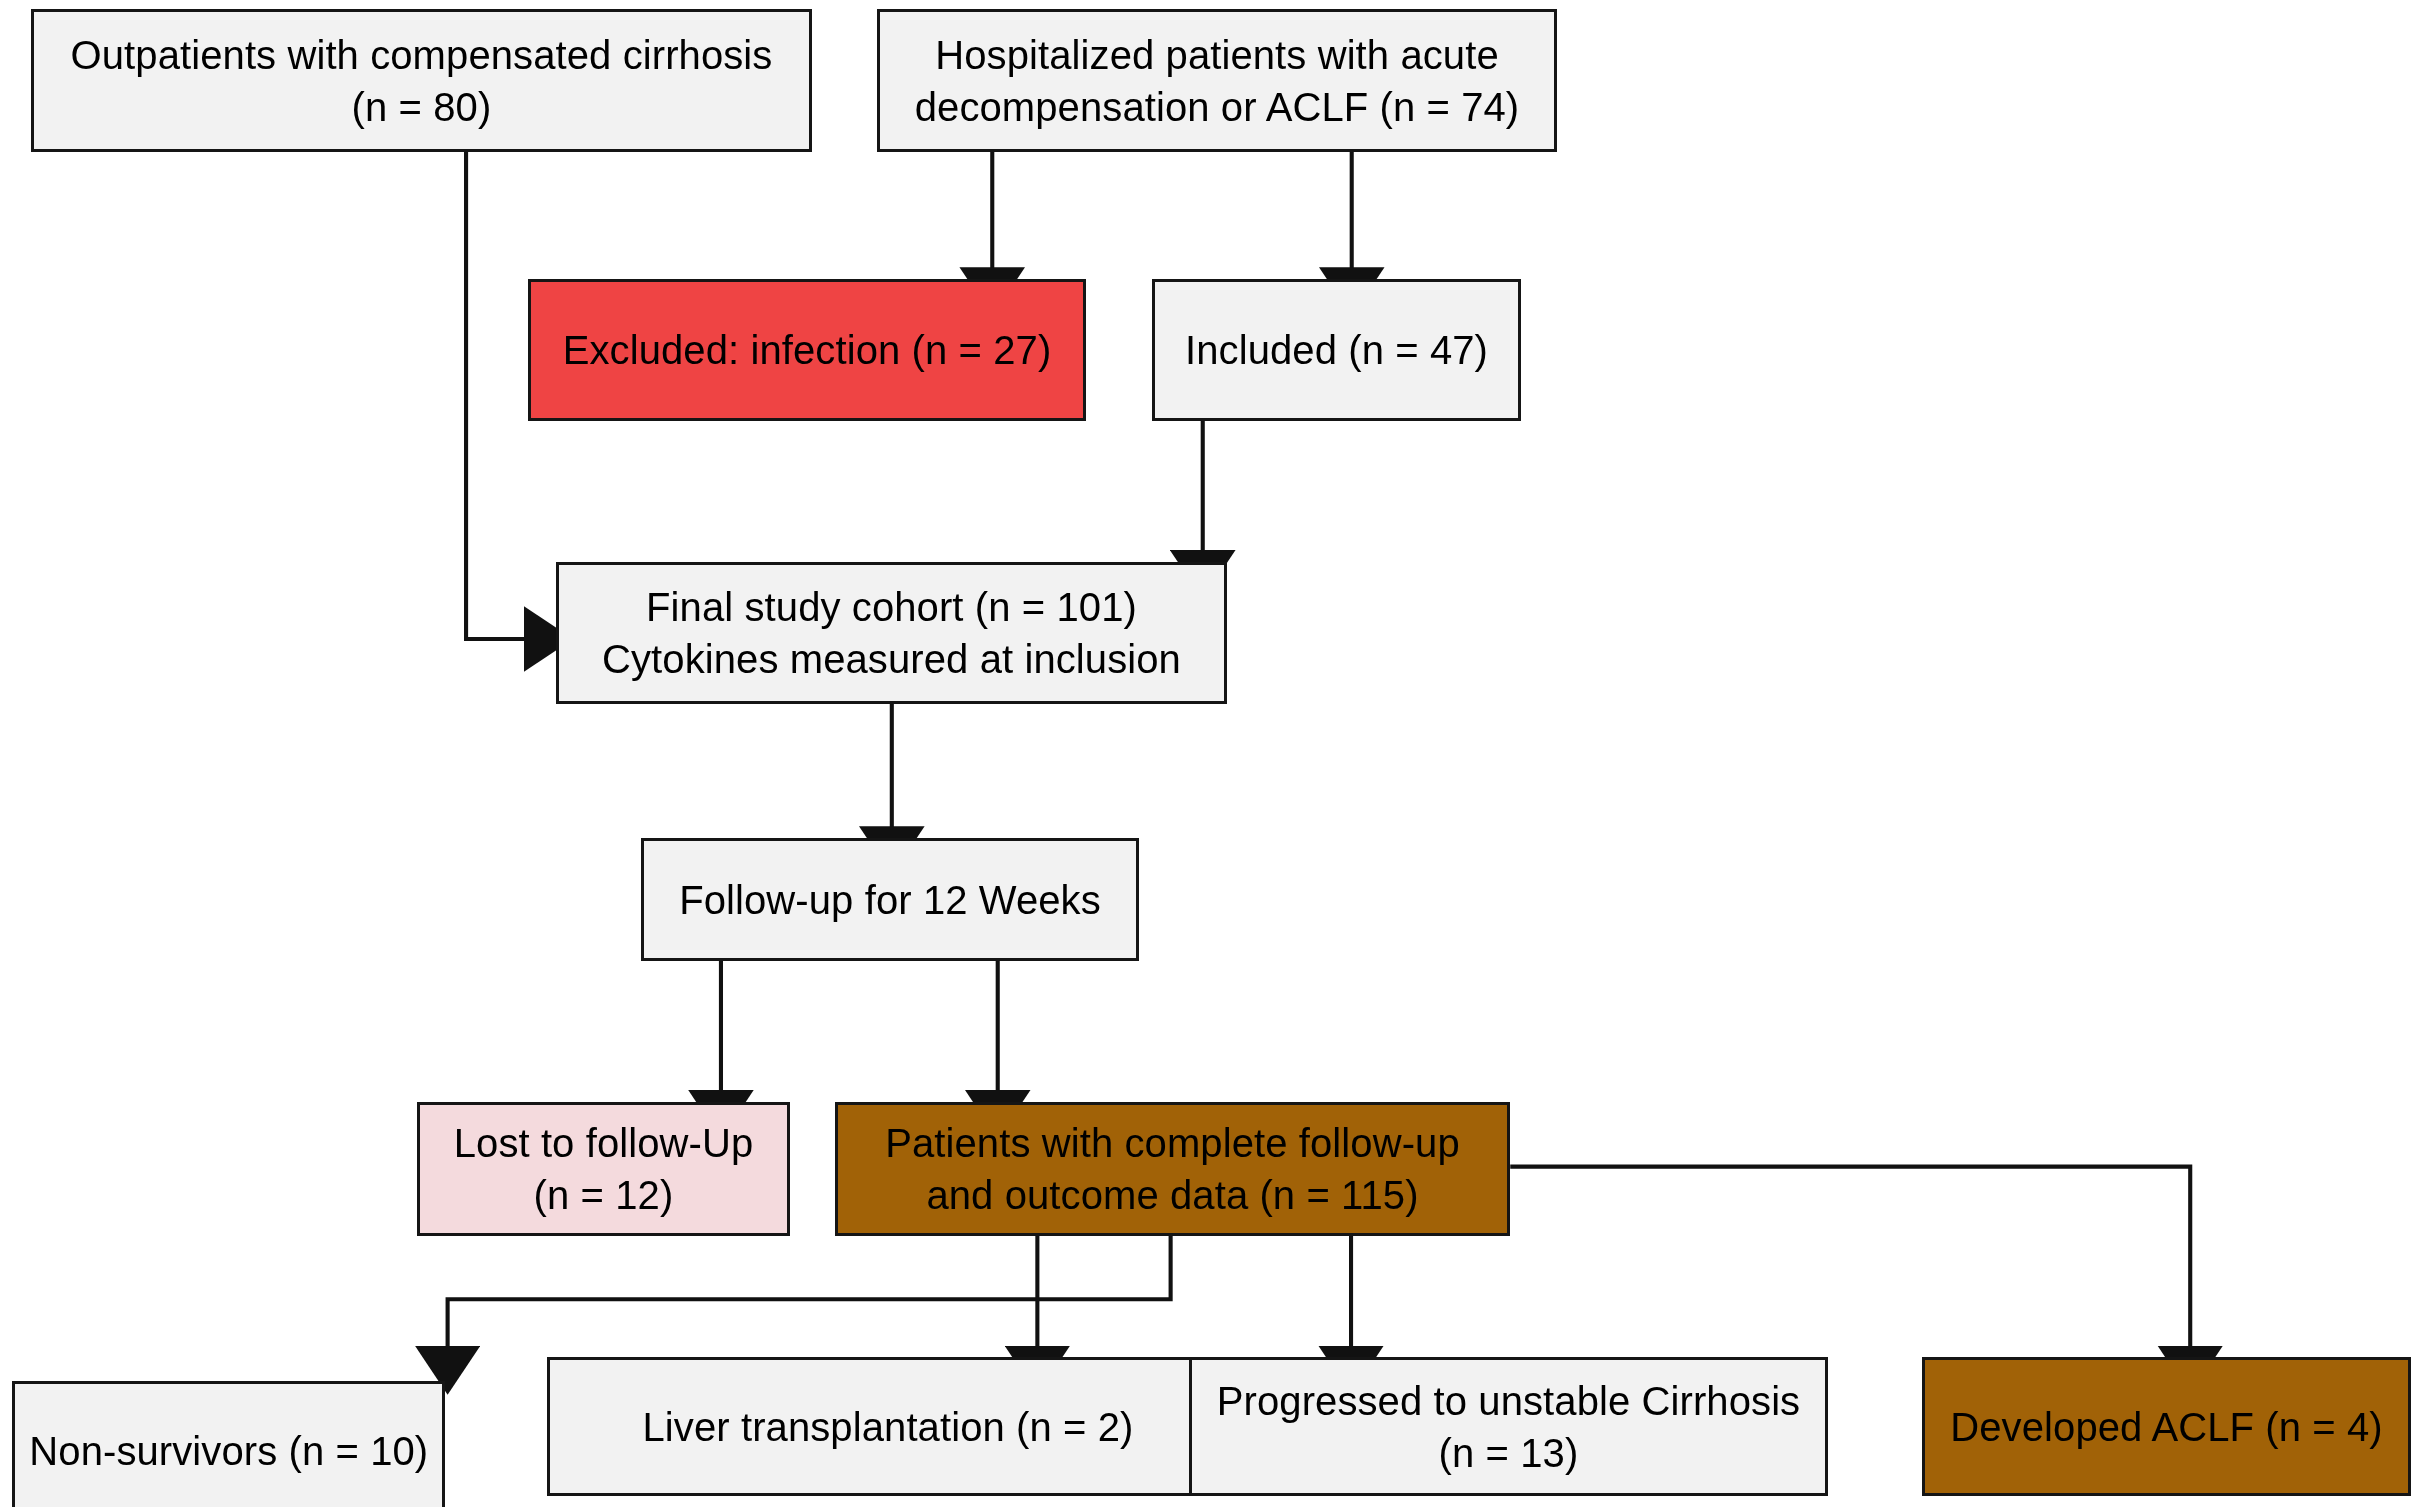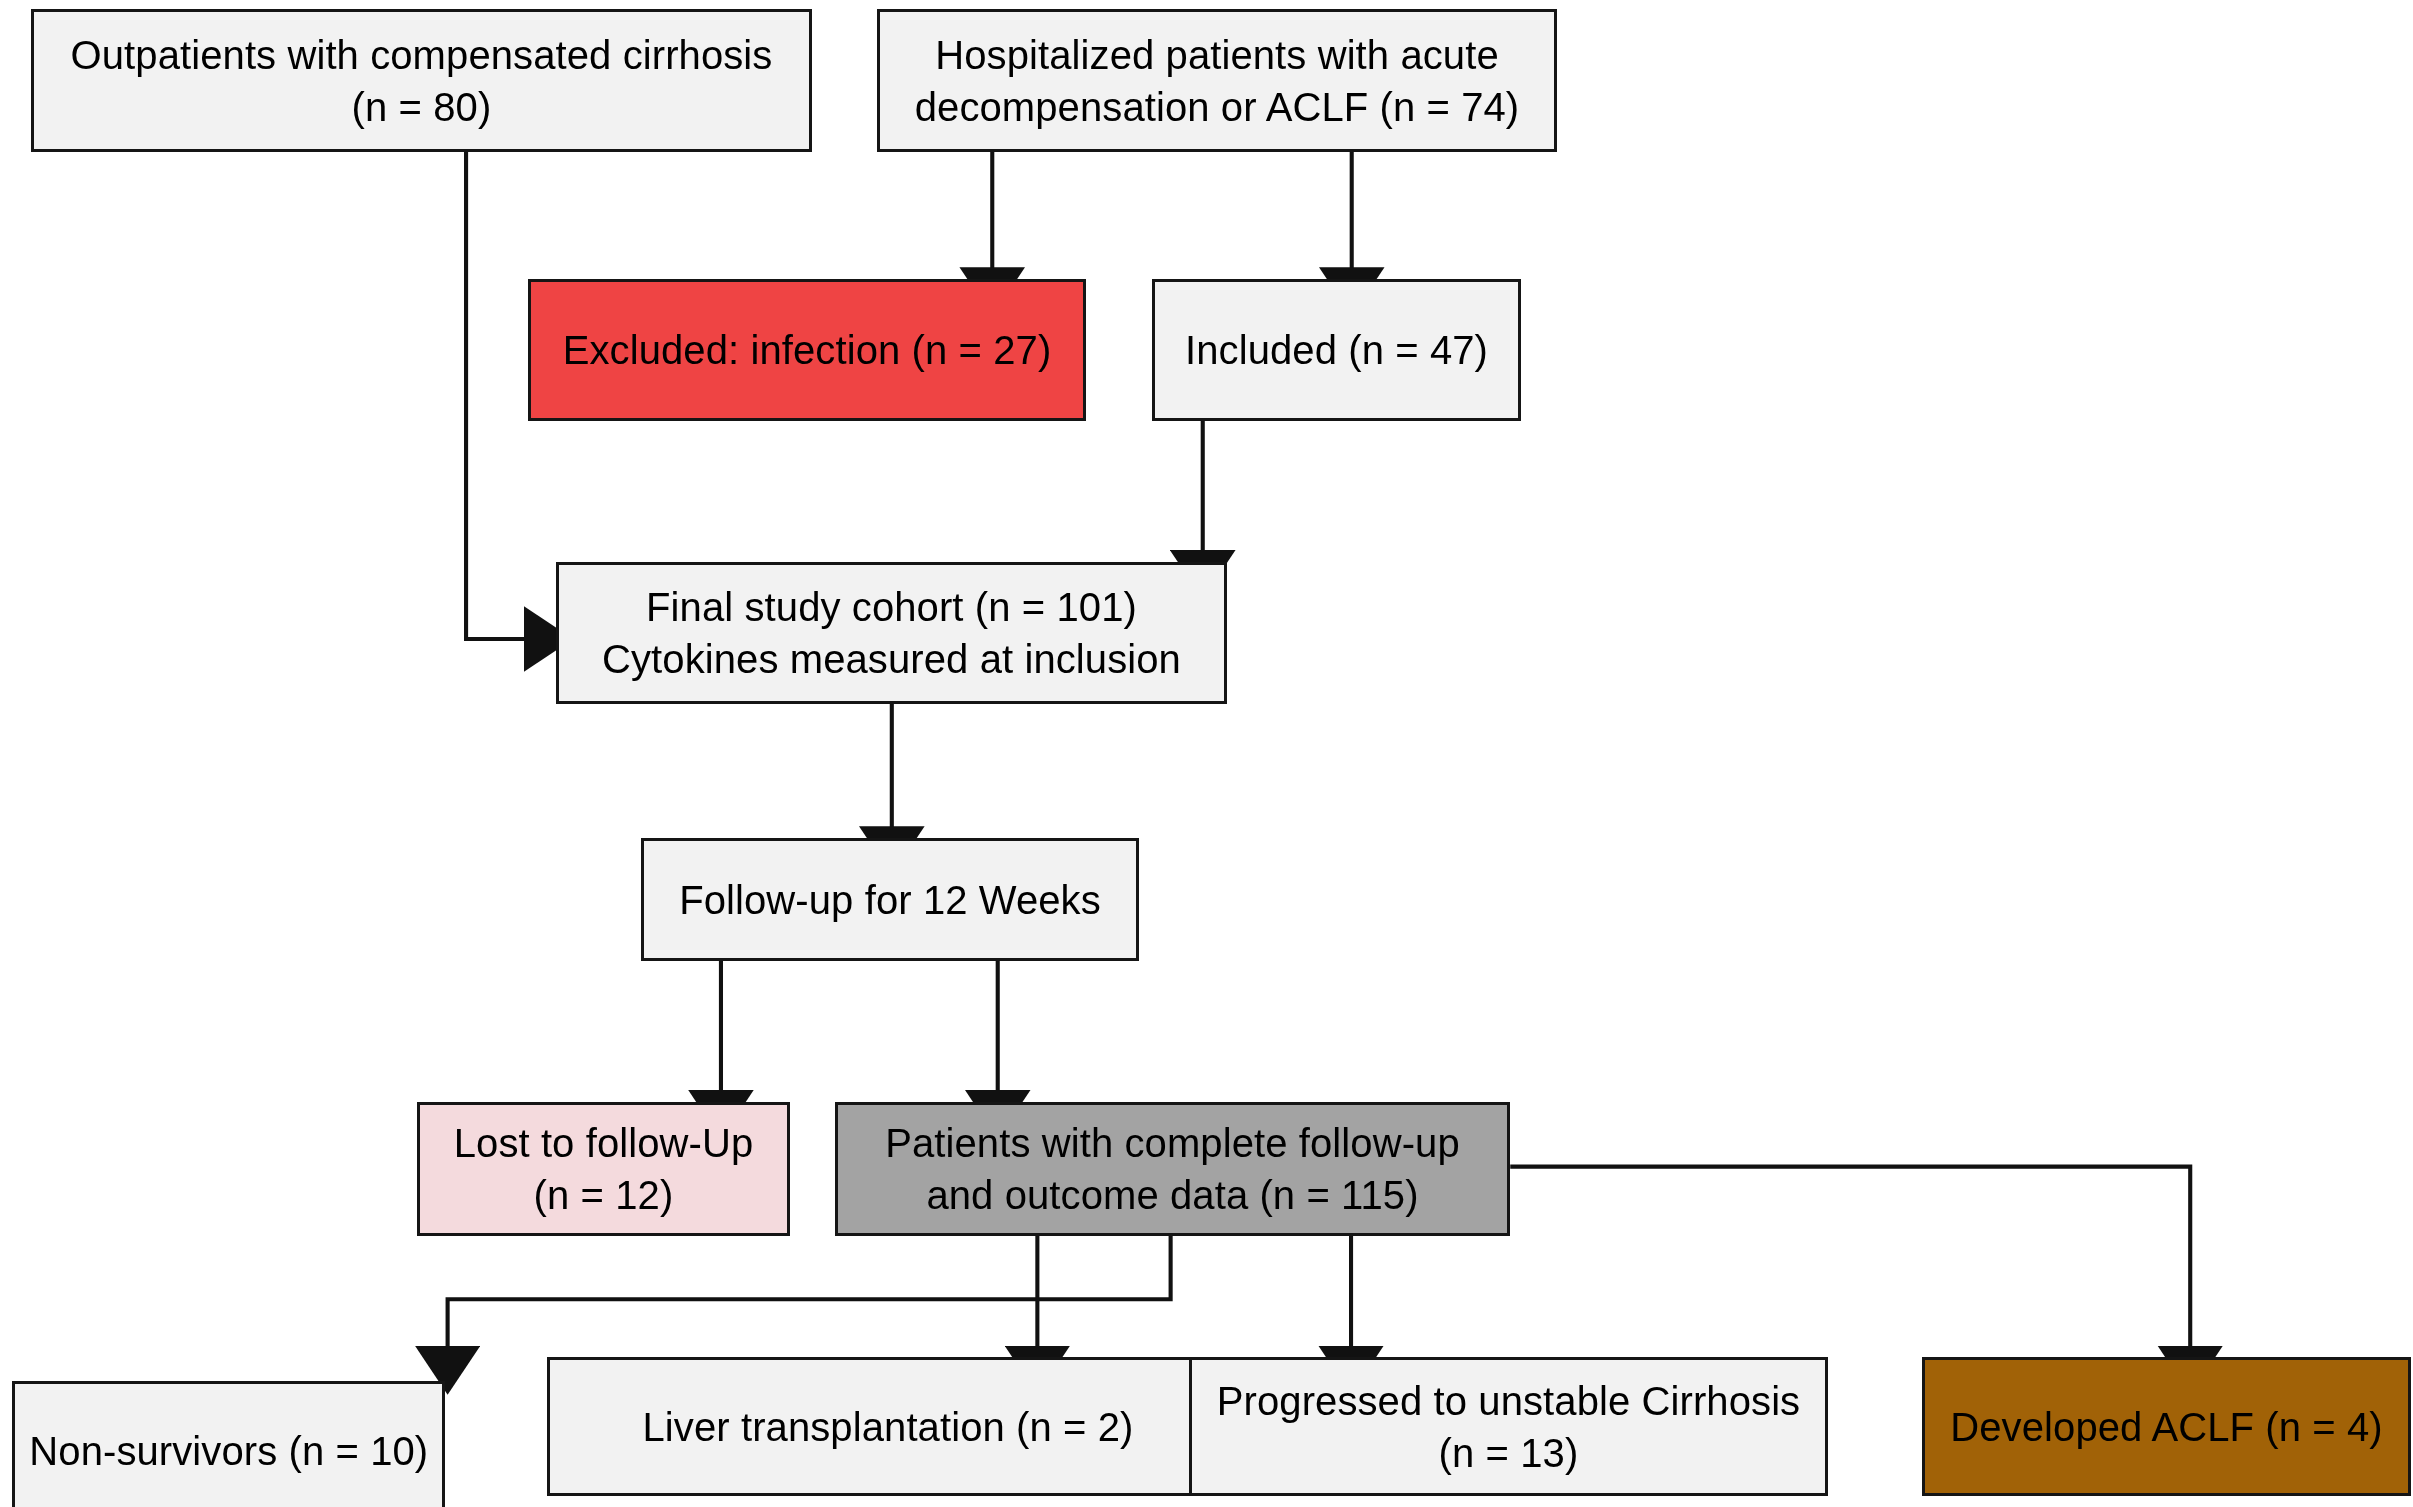--- a/index.html
+++ b/index.html
@@ -110,21 +110,21 @@
 
   <div class="node" style="left: 641px; top: 838px; width: 498px; height: 123px; background: rgb(242, 242, 242); border-color: rgb(21, 21, 21); color: rgb(0, 0, 0);">
     <span class="lbl">Follow-up for 12 Weeks</span>
   </div>
 
   <div class="node pink" style="left: 417px; top: 1102px; width: 373px; height: 134px; background: rgb(244, 218, 221); border-color: rgb(21, 21, 21); color: rgb(0, 0, 0);">
     <span class="lbl">Lost to follow-Up
 (n = 12)</span>
   </div>
 
-  <div class="node" style="left: 835px; top: 1102px; width: 675px; height: 134px; background: #a3a3a3; border-color: rgb(21, 21, 21); color: rgb(0, 0, 0);">
+  <div class="node" style="left: 835px; top: 1102px; width: 675px; height: 134px; background: #a16207; border-color: rgb(21, 21, 21); color: rgb(0, 0, 0);">
     <span class="lbl">Patients with complete follow-up
 and outcome data (n = 115)</span>
   </div>
 
   <div class="node" style="left: 12.3px; top: 1357px; width: 433px; height: 139px; background: rgb(242, 242, 242); border-color: rgb(21, 21, 21); color: rgb(0, 0, 0); margin-top: 24px;">
     <span class="lbl">Non-survivors (n = 10)</span>
   </div>
 
   <div class="node" style="left: 547px; top: 1357px; width: 682px; height: 139px; background: rgb(242, 242, 242); border-color: rgb(21, 21, 21); color: rgb(0, 0, 0);">
     <span class="lbl">Liver transplantation (n = 2)</span>

